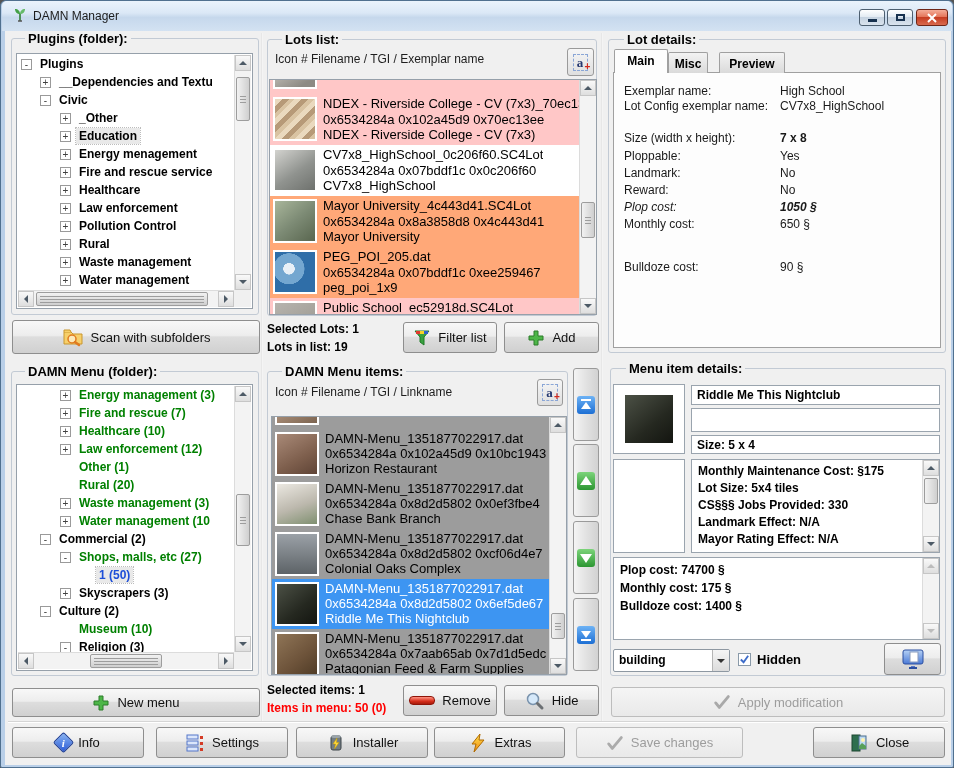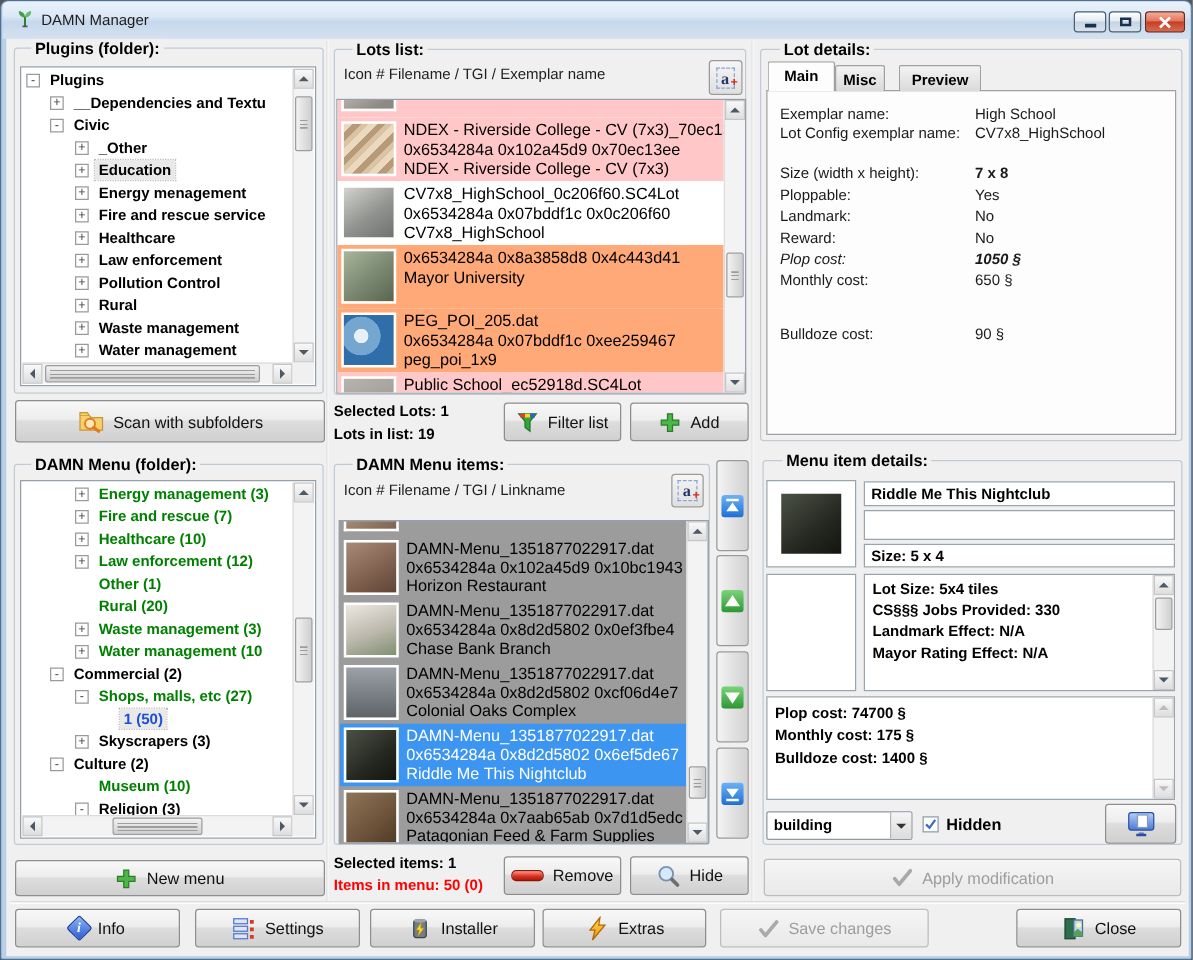--- a/index.html
+++ b/index.html
@@ -374,20 +374,21 @@
           <span class="th th-cv"></span>
           <span class="rtxt">
               <span>CV7x8_HighSchool_0c206f60.SC4Lot</span>
               <span>0x6534284a 0x07bddf1c 0x0c206f60</span>
               <span>CV7x8_HighSchool</span>
             </span>
         </div>
         <div class="lrow" data-bg="orange">
           <span class="th th-mayor"></span>
           <span class="rtxt">
+              <span>Mayor University_4c443d41.SC4Lot</span>
               <span>0x6534284a 0x8a3858d8 0x4c443d41</span>
               <span>Mayor University</span>
             </span>
         </div>
         <div class="lrow" data-bg="orange">
           <span class="th th-peg"></span>
           <span class="rtxt">
               <span>PEG_POI_205.dat</span>
               <span>0x6534284a 0x07bddf1c 0xee259467</span>
               <span>peg_poi_1x9</span>
@@ -591,20 +592,21 @@
     <span class="glabel" style="left:621px;top:330px;">Menu item details:</span>
     <div class="whitebox" style="left:608px;top:353px;width:72px;height:70px;display:flex;align-items:center;justify-content:center;">
       <span class="th th-riddle" style="margin:0;border:none;width:48px;height:48px;display:block;"></span>
     </div>
     <input class="tinput" style="left: 686px; top: 354px; width: 249px; height: 20px;" readonly="" value="Riddle Me This Nightclub">
     <input class="tinput" style="left: 686px; top: 377px; width: 249px; height: 24px;" readonly="" value="">
     <input class="tinput" style="left: 686px; top: 404px; width: 249px; height: 19px;" readonly="" value="Size: 5 x 4">
     <div class="whitebox" style="left:608px;top:428px;width:72px;height:94px;"></div>
     <div class="whitebox" style="left:686px;top:428px;width:249px;height:94px;">
       <div class="boldlines" style="position:absolute;left:0;top:0;right:17px;bottom:0;">
+        <div>Monthly Maintenance Cost: §175</div>
         <div>Lot Size: 5x4 tiles</div>
         <div>CS§§§ Jobs Provided: 330</div>
         <div>Landmark Effect: N/A</div>
         <div>Mayor Rating Effect: N/A</div>
       </div>
       <div class="vscroll">
         <div class="sbtn up">
             <span class="tri up"></span>
           </div>
         <div class="vthumb" style="top:18px;height:26px;"></div>

